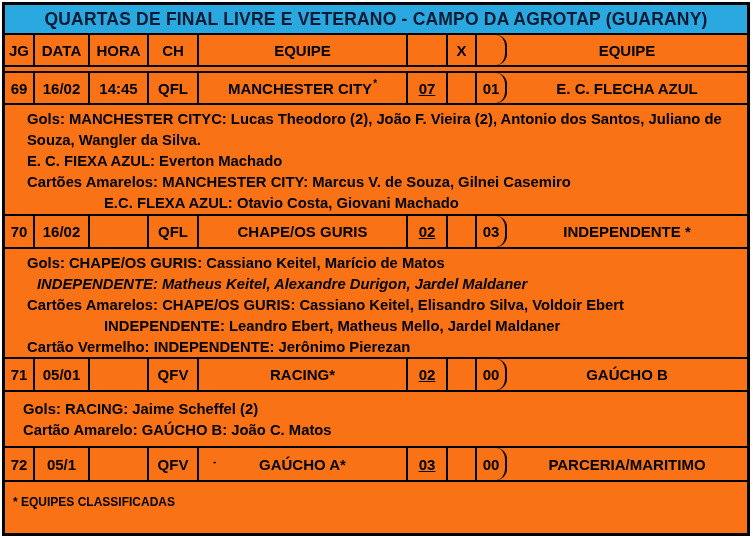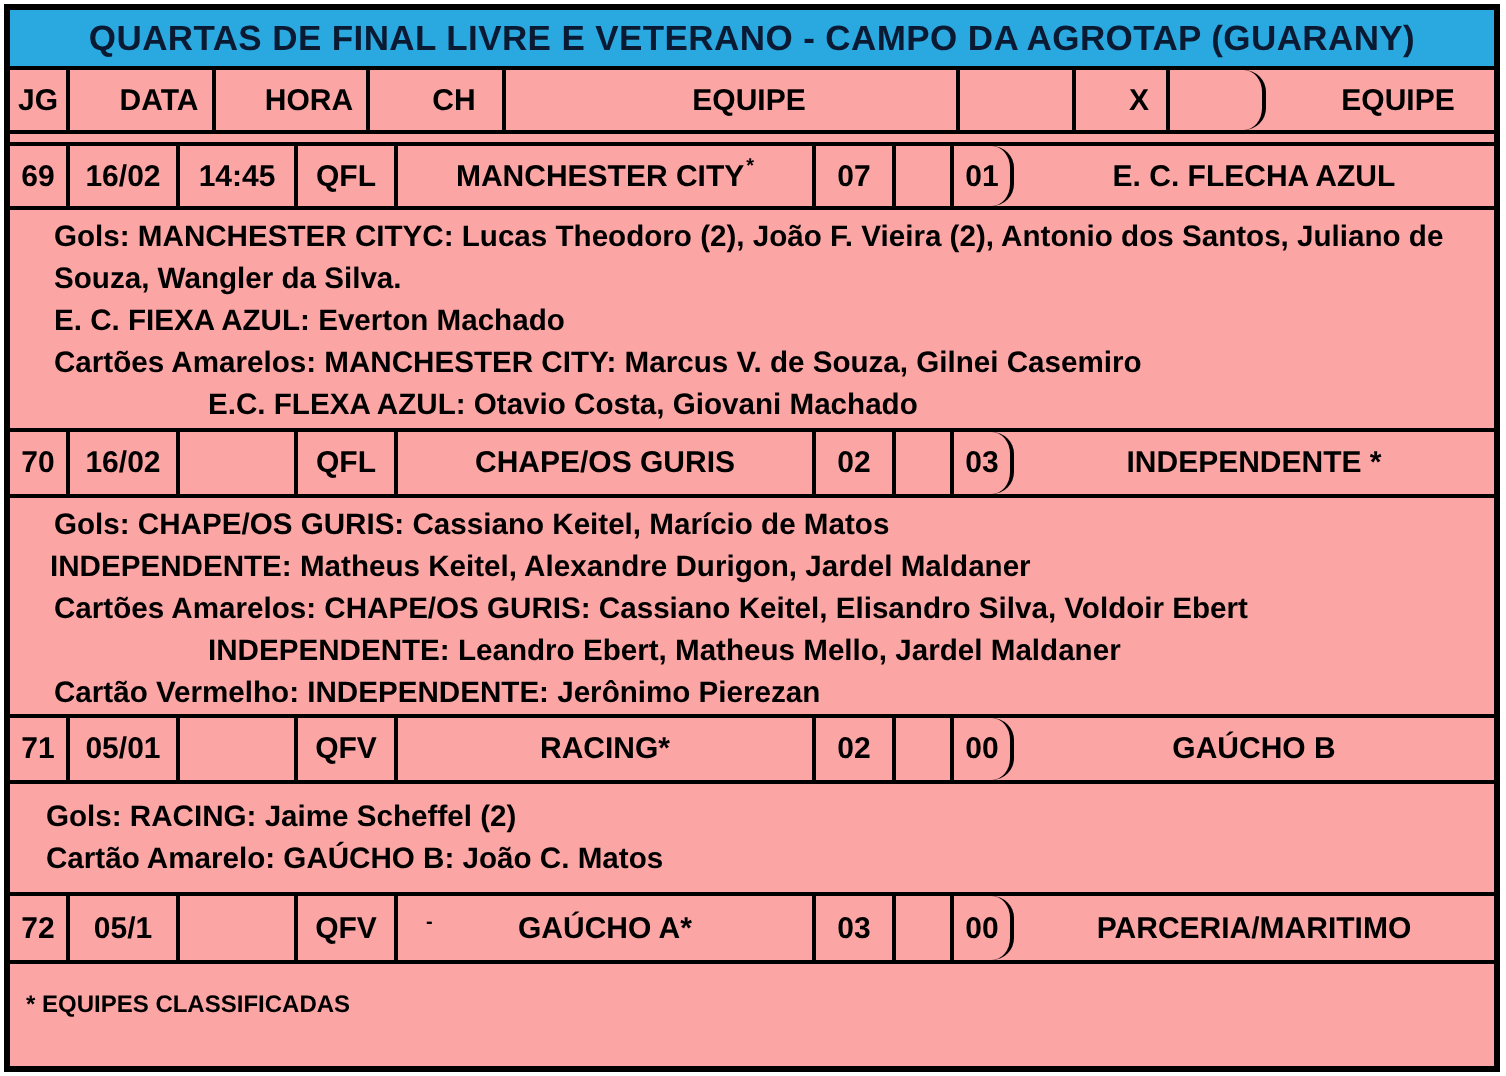--- a/index.html
+++ b/index.html
@@ -13,21 +13,21 @@
   }
   .sheet {
     width:753px; height:538px;
     background:#fff;
     padding:2px 3px 2px 2px;
   }
   .frame {
     width:100%; height:100%;
     border:3px solid #000;
     display:flex; flex-direction:column;
-    background:#fca5a5;
+    background:#f97316;
     overflow:hidden;
   }
   
   .title-bar {
     height:30px;
     background:#2AA8E0;
     border-bottom:2px solid #000;
     display:flex; align-items:center; justify-content:center;
     color:#0A1A33;
     font-size:17.5px;
@@ -45,26 +45,26 @@
     white-space:nowrap;
     overflow:visible;
     position:relative;
   }
   .grid-row .c:last-child { border-right:none; }
   .c.jg  { width:30px; }
   .c.dt  { width:55px; }
   .c.hr  { width:59px; }
   .c.ch  { width:50px; }
   .c.eq1 { width:209px; }
-  .c.s1  { width:40px; }
+  .c.s1  { width:40px;text-decoration:underline; }
   .c.xx  { width:29px; }
   .c.s2  { width:30px;border-radius:11px; }
   .c.eq2 { flex:1; }
   
-  .hdr-row { height:32px; border-bottom:2px solid #000;gap:18px; }
+  .hdr-row { height:32px; border-bottom:2px solid #000; }
   .hdr-row .c { font-size:15px; }
   .hdr-row .xx::before {
     content:""; position:absolute; left:-2px; right:-2px; top:-7px; height:7px;
     background:#000;
   }
   
   .match-row { border-top:2px solid #000; border-bottom:2px solid #000; }
   .match-row.r69 { height:34px; margin-top:4px; }
   .match-row.r70 { height:35px; }
   .match-row.r71 { height:35px; }
@@ -73,21 +73,21 @@
   .premark { position:absolute; left:14px; top:8px; font-size:10px; font-weight:bold; }
   
   .details { width:100%; padding-top:4px; line-height:21px; font-size:14.8px; }
   .details.d1 { height:109px; }
   .details.d2 { height:108px; }
   .details.d3 { height:54px; padding-top:7px; }
   .details.d4 { height:51px; padding-top:6px; }
   .dline { white-space:nowrap; }
   .ind0 { padding-left:22px; }
   .ind0b{ padding-left:18px; }
-  .ind1 { padding-left:20px; }
+  .ind1 { padding-left:32px;font-style:italic; }
   .ind2 { padding-left:99px; }
   .footer-note { padding-left:8px; margin-top:4px; white-space:nowrap; font-size:12px; }
 </style>
 </head>
 <body>
 
 <div class="sheet">
   <div class="frame">
 
     <div class="title-bar">QUARTAS DE FINAL LIVRE E VETERANO - CAMPO DA AGROTAP (GUARANY)</div>

